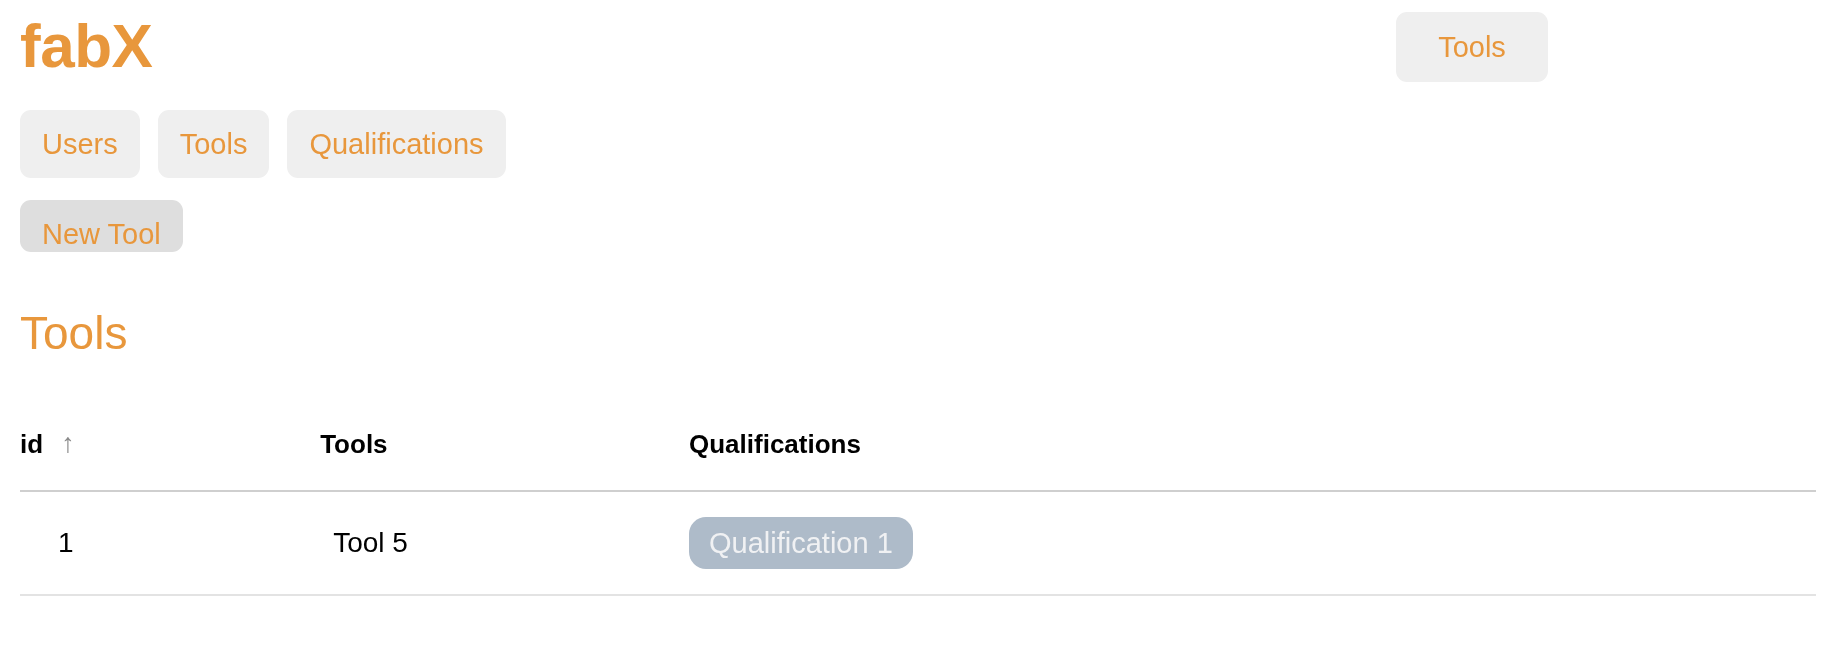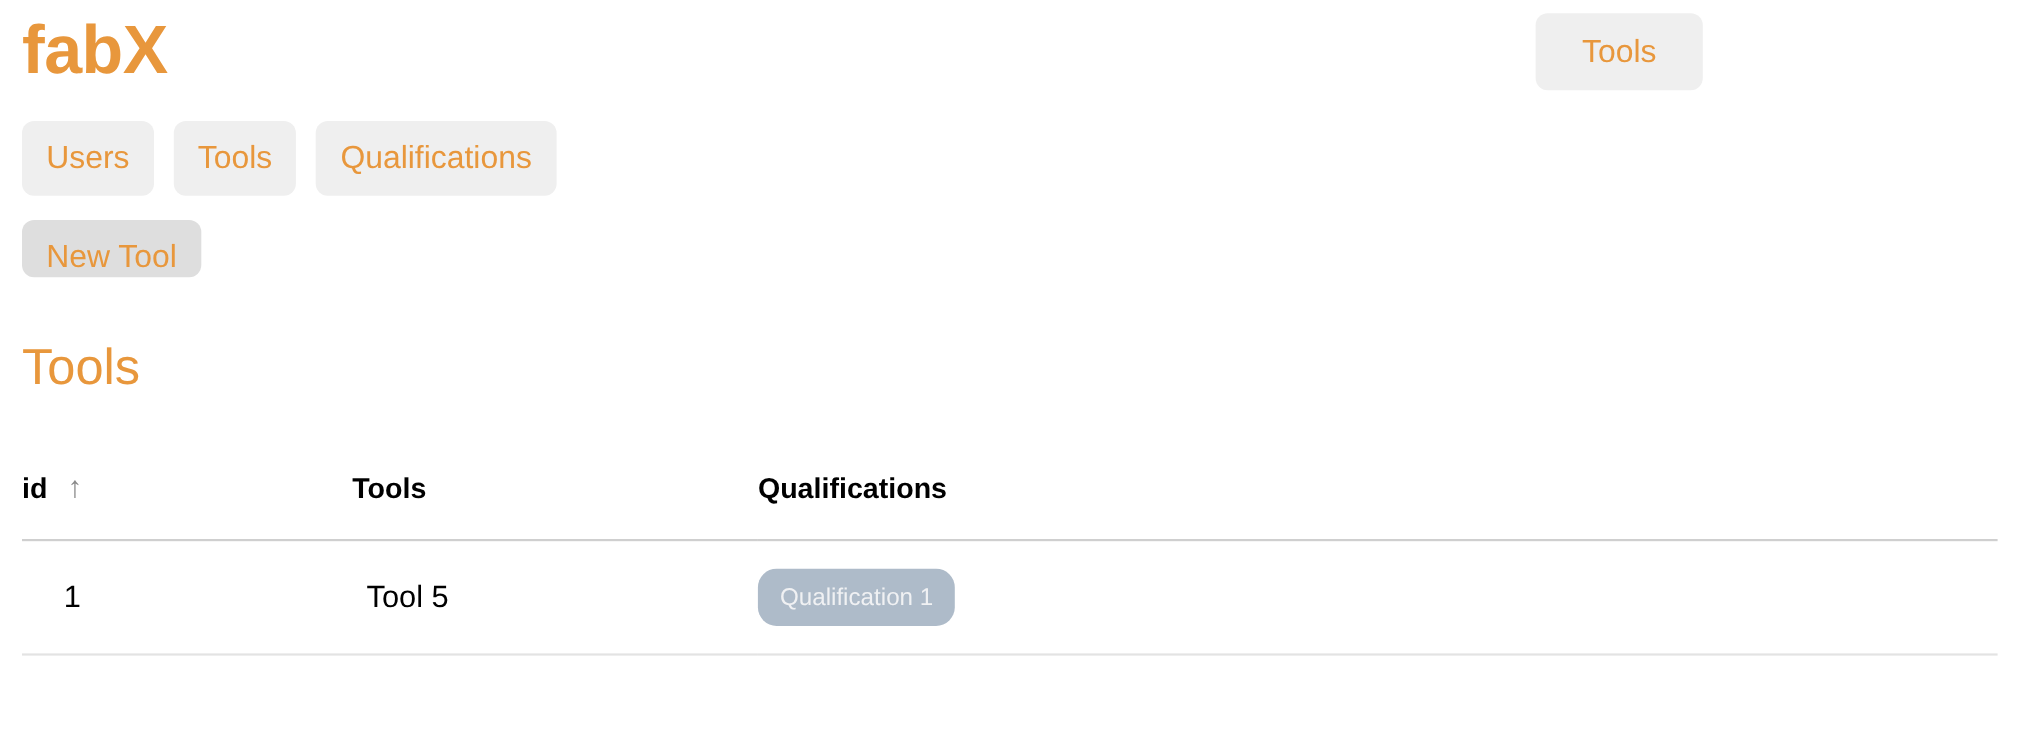--- a/index.html
+++ b/index.html
@@ -171,21 +171,21 @@
     font-size: 27px;
     font-weight: normal;
     vertical-align: 1px;
   }
 
   .chip {
     display: inline-block;
     background: #aebbc9;
     color: #f0f1f3;
     border-radius: 17px;
-    font-size: 22px;
+    font-size: 29px;
     line-height: 52px;
     height: 52px;
     padding: 0 20px;
     box-sizing: border-box;
     white-space: nowrap;
     cursor: pointer;
   }
 </style>
 </head>
 <body>

